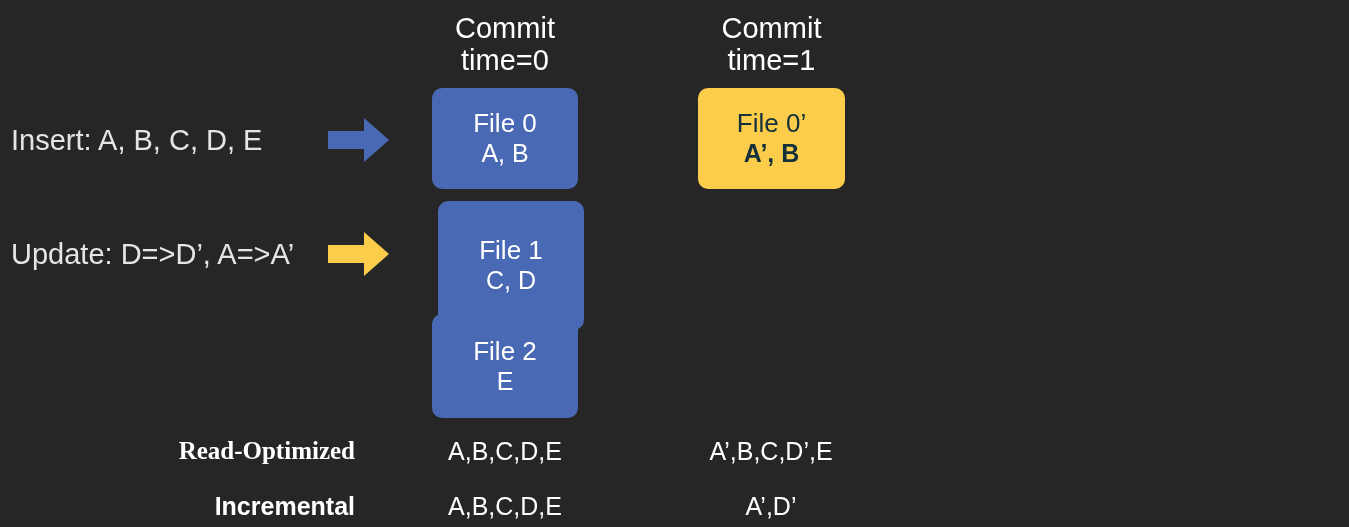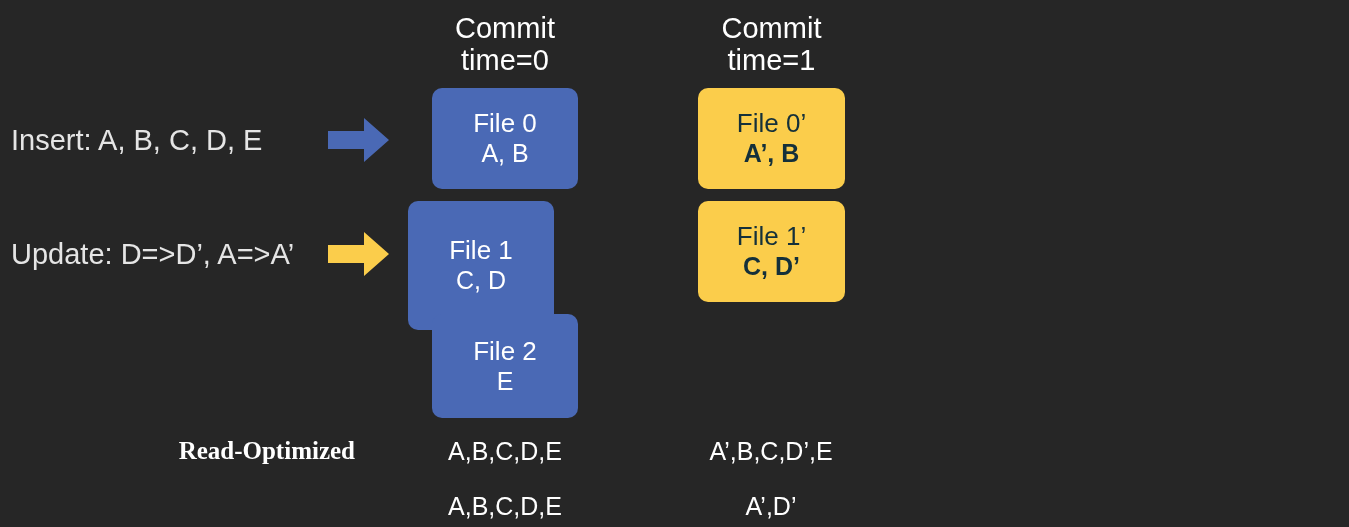--- a/index.html
+++ b/index.html
@@ -85,21 +85,21 @@
   }
   .file-box.yellow .file-name {
     color: #14303a;
   }
   .file-box.yellow .file-records {
     color: #14303a;
     font-weight: 700;
   }
 
   #box-file-0  { left: 432px; top: 88px;  width: 146px; height: 101px; }
-  #box-file-1  { left: 408px; top: 201px; width: 146px; height: 129px; }
+  #box-file-1  { left: 438px; top: 201px; width: 146px; height: 129px; }
   #box-file-2  { left: 432px; top: 314px; width: 146px; height: 104px; }
   #box-file-0p { left: 698px; top: 88px;  width: 147px; height: 101px; border-radius: 10px; }
   #box-file-1p { left: 698px; top: 201px; width: 147px; height: 101px; }
 
   
   .summary-label {
     position: absolute;
     color: #ffffff;
     font-size: 25px;
     font-weight: 700;
@@ -157,25 +157,22 @@
   </div>
   <div class="file-box blue" id="box-file-2">
     <div class="file-name">File 2</div>
     <div class="file-records">E</div>
   </div>
 
   <div class="file-box yellow" id="box-file-0p">
     <div class="file-name">File 0’</div>
     <div class="file-records">A’, B</div>
   </div>
-  <div class="file-box yellow" id="box-file-1p">
-    <div class="file-name">File 1’</div>
-    <div class="file-records">C, D’</div>
-  </div>
 
   <div class="summary-label" id="label-read-optimized">Read-Optimized</div>
   <div class="summary-value" id="val-ro-t0">A,B,C,D,E</div>
   <div class="summary-value" id="val-ro-t1">A’,B,C,D’,E</div>
 
+  <div class="summary-label" id="label-incremental">Incremental</div>
   <div class="summary-value" id="val-inc-t0">A,B,C,D,E</div>
   <div class="summary-value" id="val-inc-t1">A’,D’</div>
 
 </div>
 
 </body></html>

